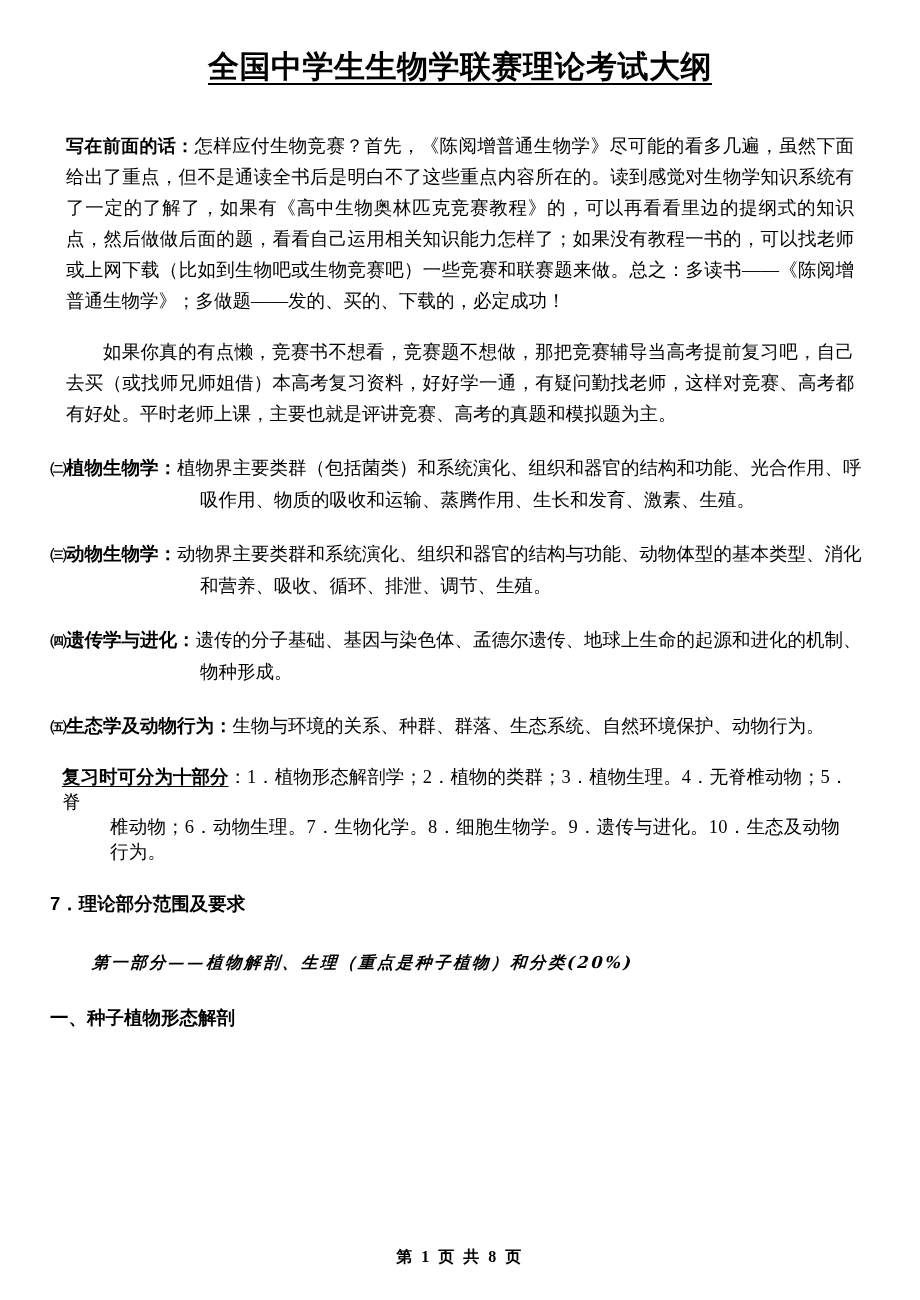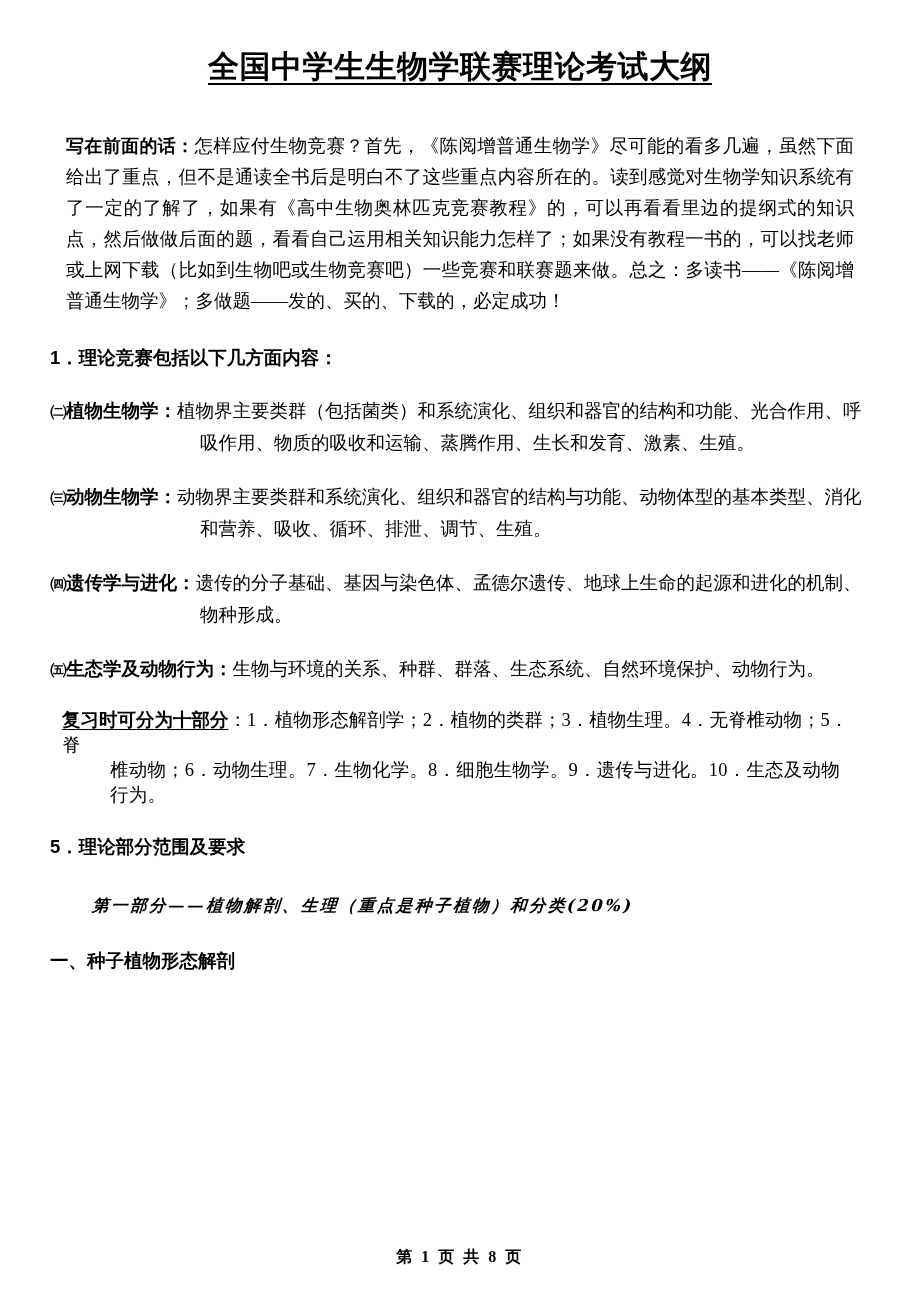--- a/index.html
+++ b/index.html
@@ -180,22 +180,22 @@
 <body>
 
 <div class="page">
 
   <h1 class="doc-title">全国中学生生物学联赛理论考试大纲</h1>
 
   <p class="para p-intro">
     <span class="lead-bold">写在前面的话：</span><span>怎样应付生物竞赛？首先，《陈阅增普通生物学》尽可能的看多几遍，虽然下面给出了重点，但不是通读全书后是明白不了这些重点内容所在的。读到感觉对生物学知识系统有了一定的了解了，如果有《高中生物奥林匹克竞赛教程》的，可以再看看里边的提纲式的知识点，然后做做后面的题，看看自己运用相关知识能力怎样了；如果没有教程一书的，可以找老师或上网下载（比如到生物吧或生物竞赛吧）一些竞赛和联赛题来做。总之：多读书——《陈阅增普通生物学》；多做题——发的、买的、下载的，必定成功！</span>
   </p>
 
-
-  <p class="sec-heading h-sec1">1．理论竞赛包括以下几方面内容：</p>
+  <p class="para p-intro2">如果你真的有点懒，竞赛书不想看，竞赛题不想做，那把竞赛辅导当高考提前复习吧，自己去买（或找师兄师姐借）本高考复习资料，好好学一通，有疑问勤找老师，这样对竞赛、高考都有好处。平时老师上课，主要也就是评讲竞赛、高考的真题和模拟题为主。</p>
+
 
 
   <p class="topic">
     <span class="tnum">㈡</span><span class="tname">植物生物学</span><span class="tname">：</span><span class="tbody">植物界主要类群（包括菌类）和系统演化、组织和器官的结构和功能、光合作用、呼</span>
     <span class="topic-ind">吸作用、物质的吸收和运输、蒸腾作用、生长和发育、激素、生殖。</span>
   </p>
 
   <p class="topic">
     <span class="tnum">㈢</span><span class="tname">动物生物学</span><span class="tname">：</span><span class="tbody">动物界主要类群和系统演化、组织和器官的结构与功能、动物体型的基本类型、消化</span>
     <span class="topic-ind">和营养、吸收、循环、排泄、调节、生殖。</span>
@@ -208,21 +208,21 @@
 
   <p class="topic">
     <span class="tnum">㈤</span><span class="tname">生态学及动物行为</span><span class="tname">：</span><span class="tbody">生物与环境的关系、种群、群落、生态系统、自然环境保护、动物行为。</span>
   </p>
 
   <p class="review">
     <span class="rlead">复习时可分为十部分</span><span>：</span><span>1．植物形态解剖学；2．植物的类群；3．植物生理。4．无脊椎动物；5．脊</span>
     <span class="rind">椎动物；6．动物生理。7．生物化学。8．细胞生物学。9．遗传与进化。10．生态及动物行为。</span>
   </p>
 
-  <p class="sec-heading h-sec2">5．理论部分范围及要求</p>
+  <p class="sec-heading h-sec2">7．理论部分范围及要求</p>
 
   <p class="part-banner">第一部分——植物解剖、生理（重点是种子植物）和分类(20%)</p>
 
   <p class="chapter">一、种子植物形态解剖</p>
 
 
   <div class="footer">第 1 页 共 8 页</div>
 
 </div>
 

